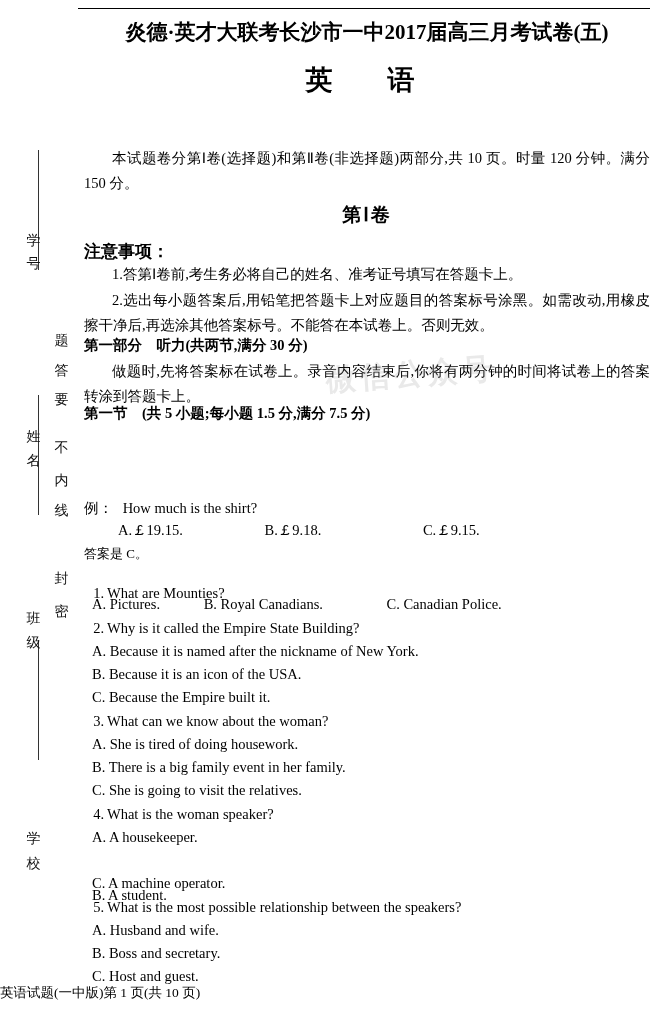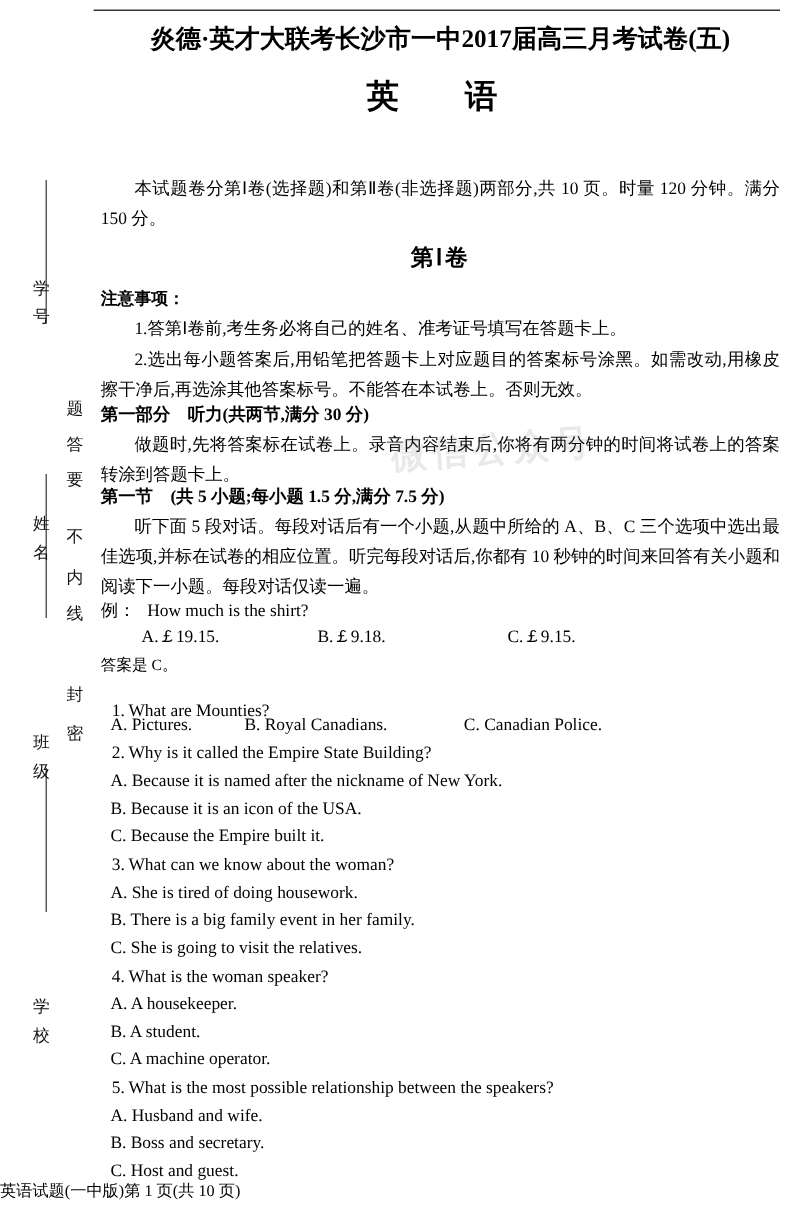--- a/index.html
+++ b/index.html
@@ -118,21 +118,21 @@
     width: 578px;
     text-align: center;
     font-size: 19px;
     font-weight: bold;
     letter-spacing: 2px;
   }
   .notes-head {
     position: absolute;
     left: 6px;
     top: 240px;
-    font-size: 14px;
+    font-size: 17px;
     font-weight: bold;
   }
   .p-note1 { left: 6px; top: 262px; width: 566px; text-indent: 28px; }
   .p-note2 { left: 6px; top: 288px; width: 566px; text-indent: 28px; }
   .part-head {
     position: absolute;
     left: 6px;
     font-size: 14.5px;
     font-weight: bold;
   }
@@ -246,21 +246,20 @@
     <div class="section-title">第Ⅰ卷</div>
 
     <div class="notes-head">注意事项：</div>
     <div class="para p-note1">1.答第Ⅰ卷前,考生务必将自己的姓名、准考证号填写在答题卡上。</div>
     <div class="para p-note2">2.选出每小题答案后,用铅笔把答题卡上对应题目的答案标号涂黑。如需改动,用橡皮擦干净后,再选涂其他答案标号。不能答在本试卷上。否则无效。</div>
 
     <div class="part-head ph1">第一部分　听力(共两节,满分 30 分)</div>
     <div class="para p-part1">做题时,先将答案标在试卷上。录音内容结束后,你将有两分钟的时间将试卷上的答案转涂到答题卡上。</div>
 
     <div class="part-head ph2">第一节　(共 5 小题;每小题 1.5 分,满分 7.5 分)</div>
-    <div class="para p-sec1">听下面 5 段对话。每段对话后有一个小题,从题中所给的 A、B、C 三个选项中选出最佳选项,并标在试卷的相应位置。听完每段对话后,你都有 10 秒钟的时间来回答有关小题和阅读下一小题。每段对话仅读一遍。</div>
 
     <div class="watermark">微信公众号</div>
 
     <div class="eg-line">
       <span>例：</span>
       <span style="margin-left:6px;">How much is the shirt?</span>
     </div>
     <div class="eg-opts">
       <span class="o1">A.￡19.15.</span>
       <span class="o2">B.￡9.18.</span>
@@ -302,21 +301,21 @@
     <div class="opt-row" style="top:779px;">
       <span class="oA">C. She is going to visit the relatives.</span>
     </div>
 
     <div class="q" style="top:803px;">
       <span class="qnum">4.</span><span>What is the woman speaker?</span>
     </div>
     <div class="opt-row" style="top:826px;">
       <span class="oA">A. A housekeeper.</span>
     </div>
-    <div class="opt-row" style="top:849px;">
+    <div class="opt-row" style="top:884px;">
       <span class="oA">B. A student.</span>
     </div>
     <div class="opt-row" style="top:872px;">
       <span class="oA">C. A machine operator.</span>
     </div>
 
     <div class="q" style="top:896px;">
       <span class="qnum">5.</span><span>What is the most possible relationship between the speakers?</span>
     </div>
     <div class="opt-row" style="top:919px;">

